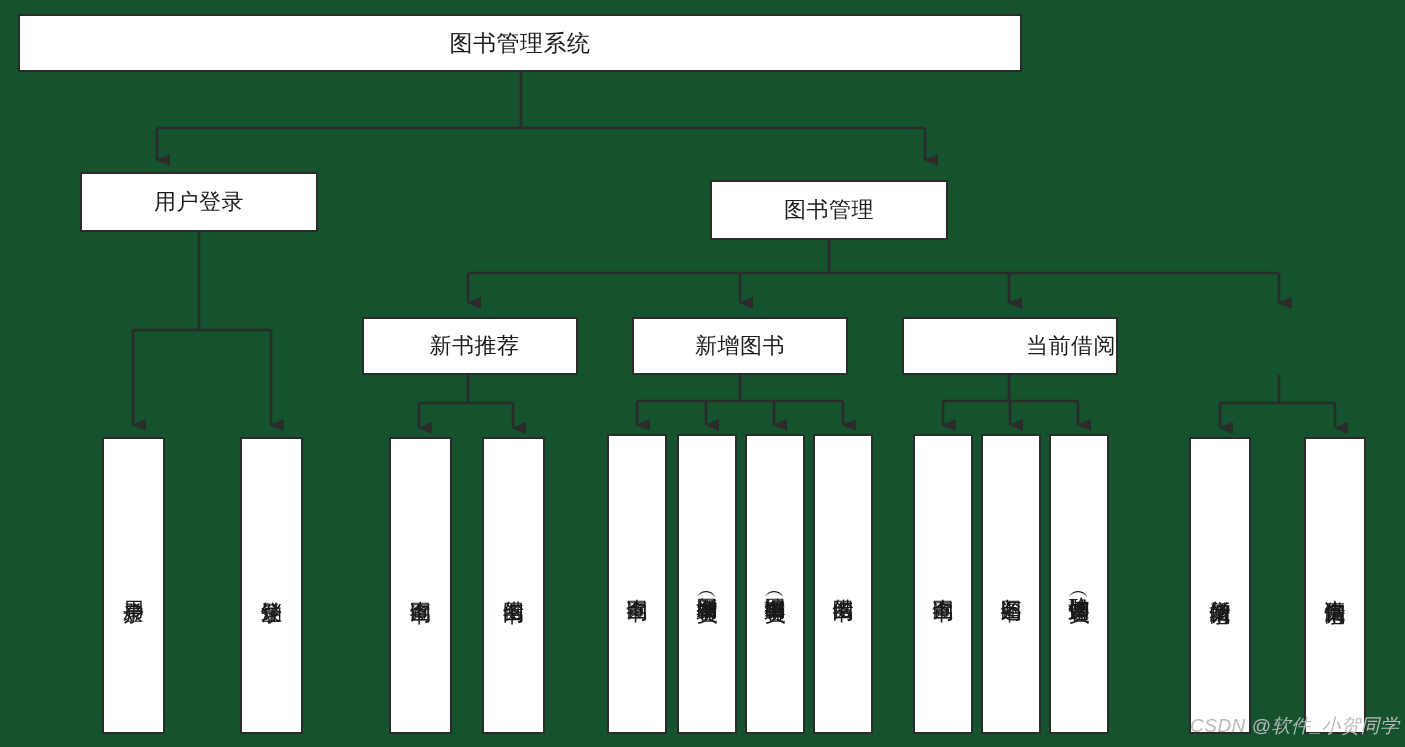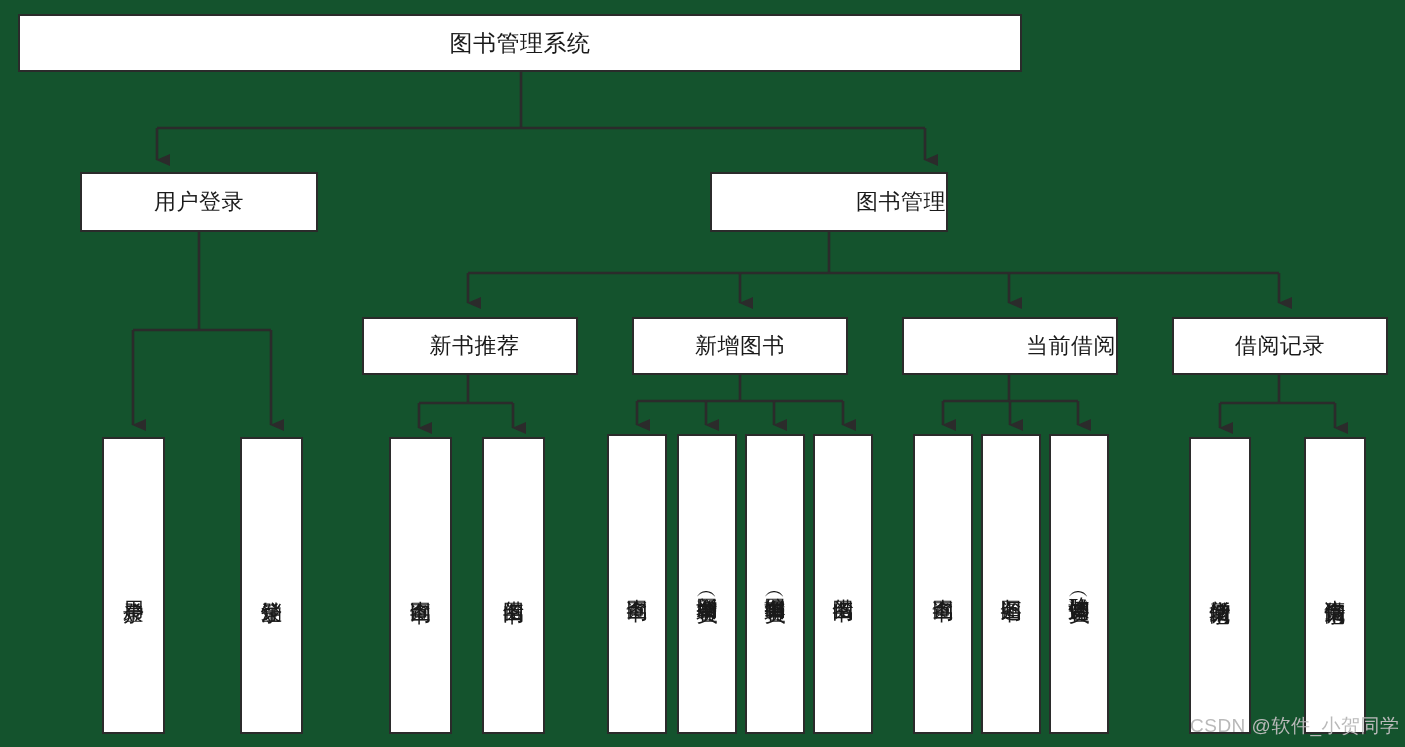--- a/index.html
+++ b/index.html
@@ -115,35 +115,32 @@
     </g>
   </svg>
 
   <div class="node horiz root" style="left:18px; top:14px; width:1004px; height:58px;">
     <span>图书管理系统</span>
   </div>
 
   <div class="node horiz" style="left:80px; top:172px; width:238px; height:60px;">
     <span>用户登录</span>
   </div>
-  <div class="node horiz" style="left:710px; top:172px; width:238px; height:60px;justify-content:flex-end;">
+  <div class="node horiz" style="left:710px; top:180px; width:238px; height:60px;">
     <span>图书管理</span>
   </div>
 
   <div class="node horiz" style="left:362px; top:317px; width:216px; height:58px;padding-left:9px;">
     <span>新书推荐</span>
   </div>
   <div class="node horiz" style="left:632px; top:317px; width:216px; height:58px;">
     <span>新增图书</span>
   </div>
   <div class="node horiz" style="left:902px; top:317px; width:216px; height:58px;justify-content:flex-end;">
     <span>当前借阅</span>
-  </div>
-  <div class="node horiz" style="left:1172px; top:317px; width:216px; height:58px;">
-    <span>借阅记录</span>
   </div>
 
   <div class="node vert" style="left:102px; top:437px; width:63px; height:297px;">
     <span class="vtext">用户登录</span>
   </div>
   <div class="node vert" style="left:240px; top:437px; width:63px; height:297px;">
     <span class="vtext">注销登录</span>
   </div>
 
   <div class="node vert" style="left:389px; top:437px; width:63px; height:297px;">
@@ -176,15 +173,15 @@
     <span class="vtext">确认归还（管理员）</span>
   </div>
 
   <div class="node vert" style="left:1189px; top:437px; width:62px; height:297px;">
     <span class="vtext">新增借阅记录</span>
   </div>
   <div class="node vert" style="left:1304px; top:437px; width:62px; height:297px;">
     <span class="vtext">查询借阅记录</span>
   </div>
 
-  <div class="watermark" style="left:1190px; top:713px;">CSDN @软件_小贺同学</div>
+  <div class="watermark" style="left:1190px; top:713px;font-style:italic;">CSDN @软件_小贺同学</div>
 
 </div>
 
 </body></html>

